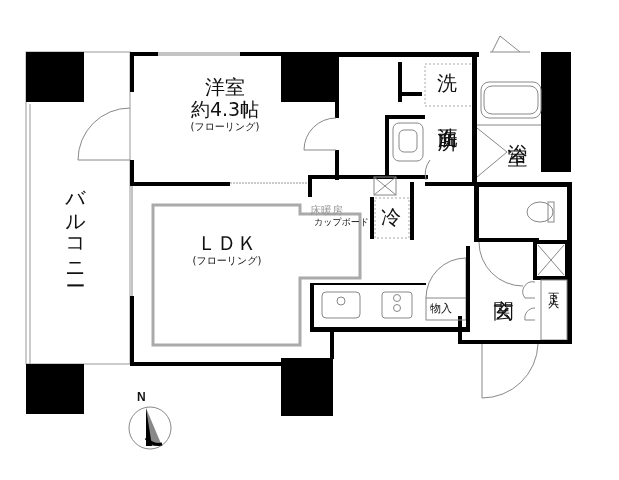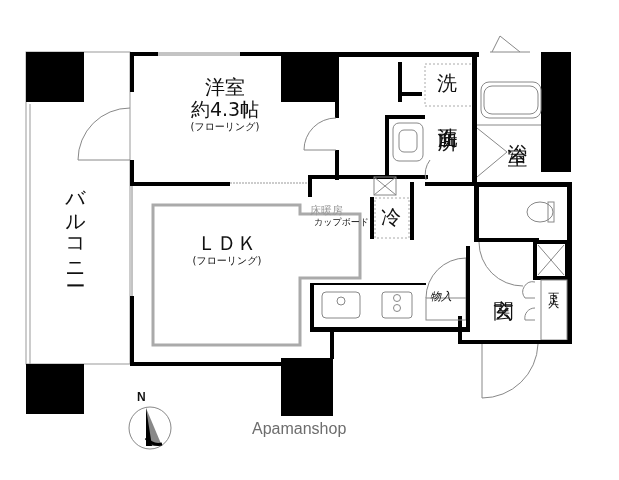--- a/index.html
+++ b/index.html
@@ -143,19 +143,18 @@
   <div class="label room-name" style="left:381px;top:206px;">冷</div>
   <div class="label small gray" style="left:310px;top:205px;">床暖房</div>
 
   <div class="label" style="left:172px;top:232px;width:110px;">
     <div class="room-name">ＬＤＫ</div>
     <div class="room-sub">(フローリング)</div>
   </div>
 
   <div class="label room-name vert" style="left:64px;top:176px;">バルコニー</div>
 
-  <div class="label small" style="left:430px;top:291px;font-style:italic;">物入</div>
+  <div class="label small" style="left:430px;top:303px;">物入</div>
   <div class="label room-name vert" style="left:492px;top:284px;">玄関</div>
   <div class="label small vert" style="left:546px;top:284px;">下足入</div>
 
   <div class="compass-n">N</div>
-  <div class="brand">Apamanshop</div>
 </div>
 
 </body></html>

